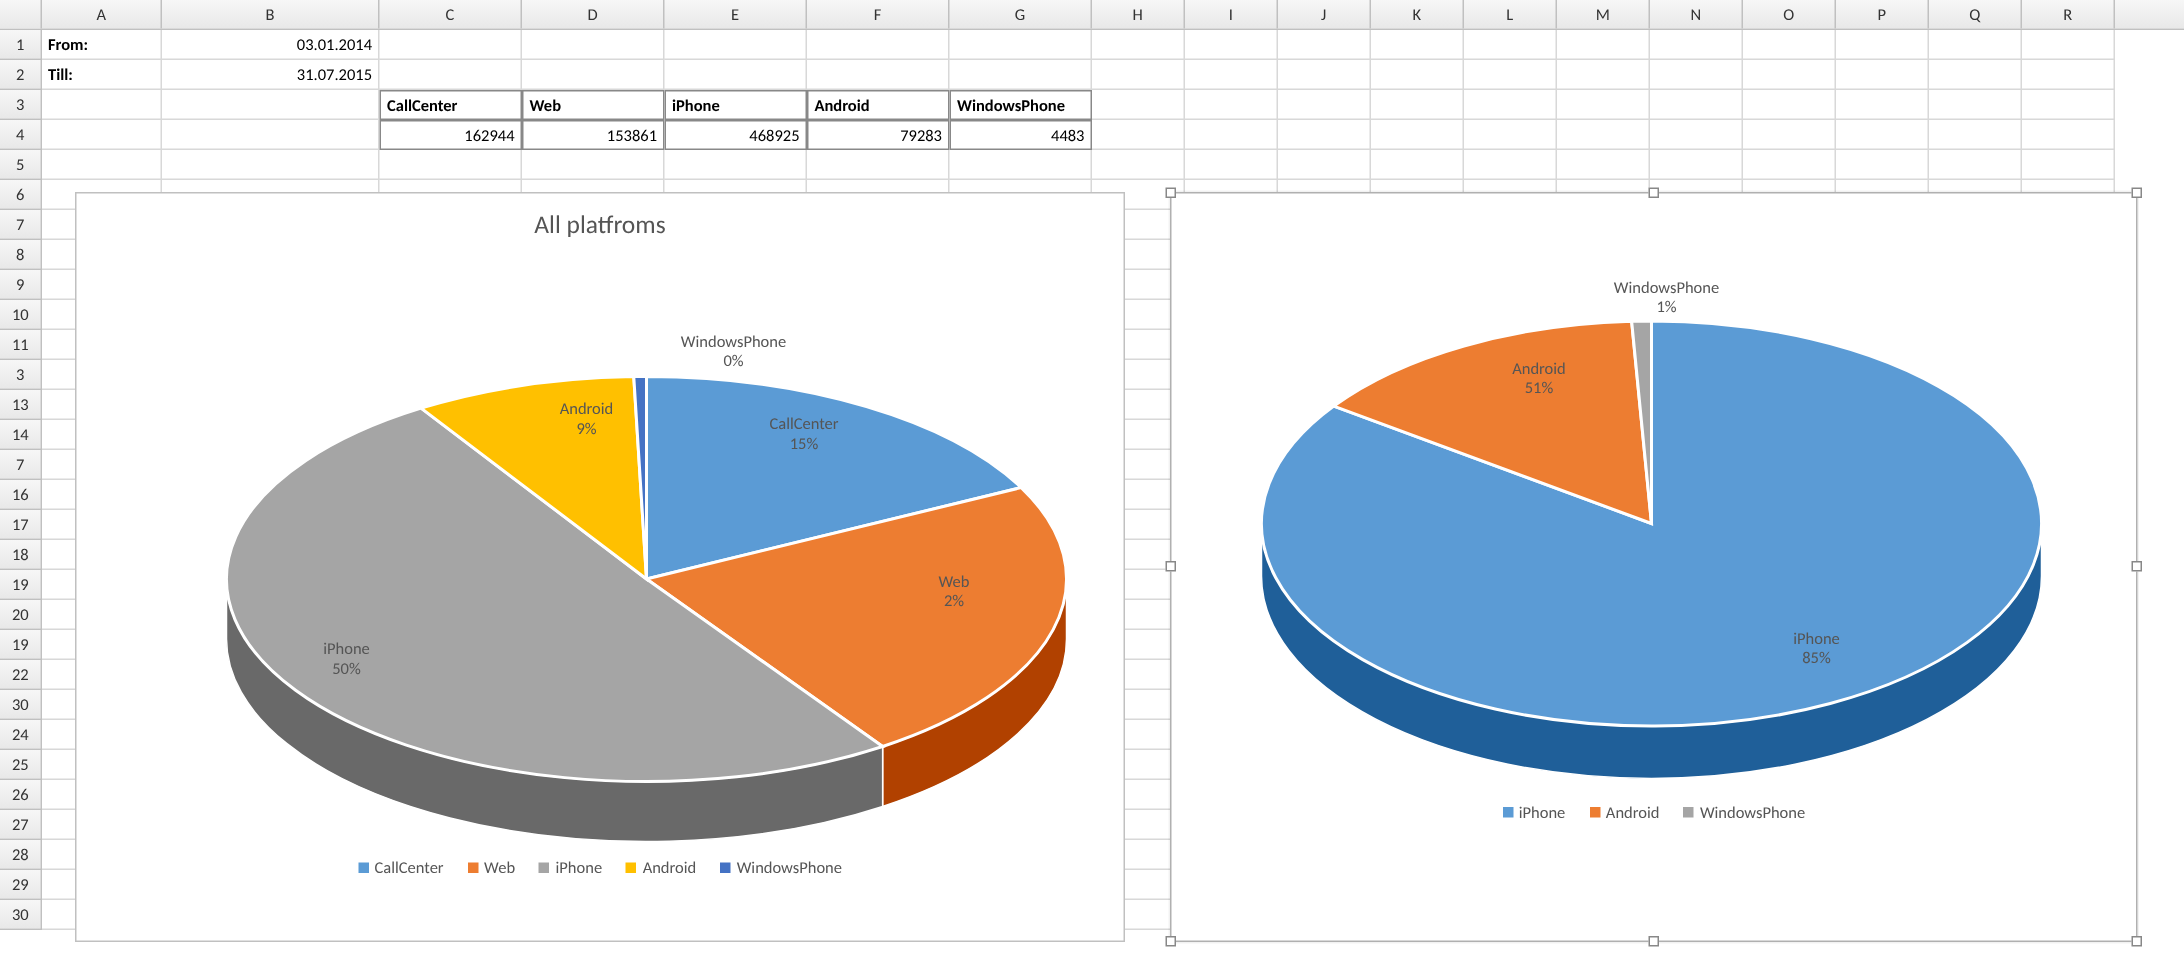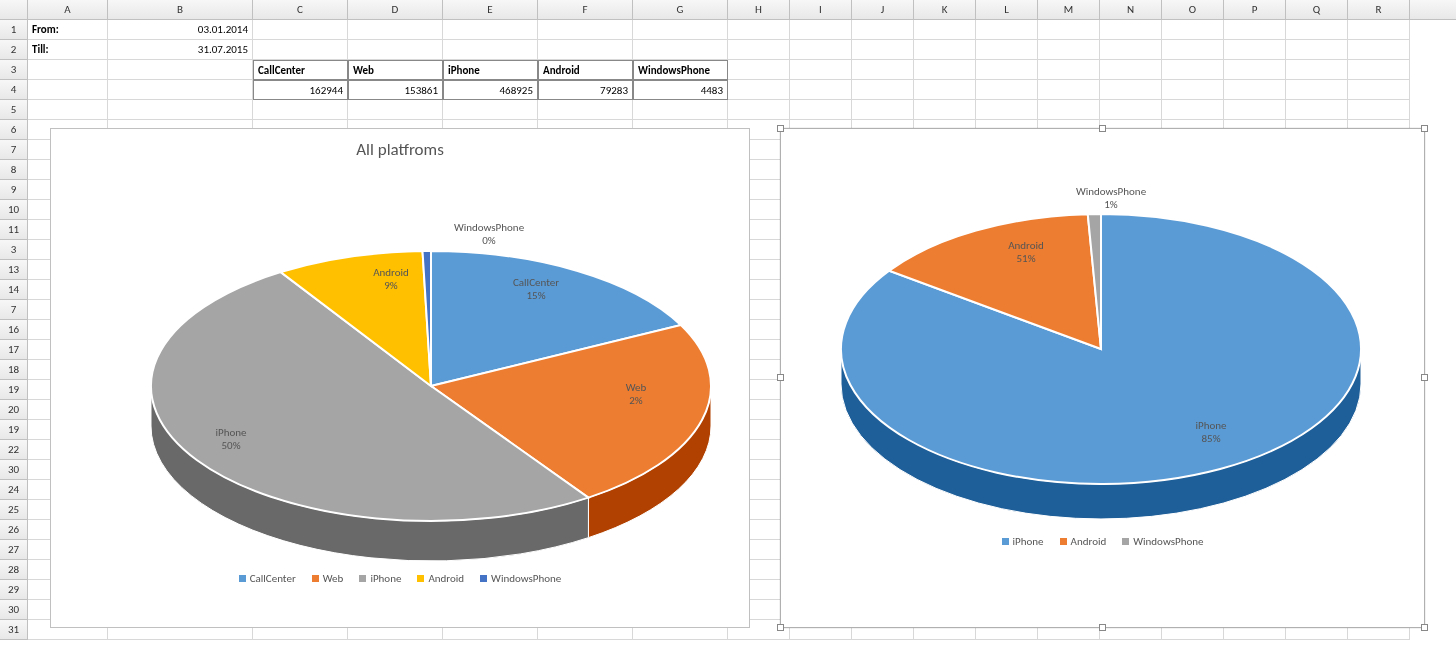--- a/index.html
+++ b/index.html
@@ -767,41 +767,20 @@
       <div class="cell" style="width: 62px;"></div>
       <div class="cell" style="width: 62px;"></div>
       <div class="cell" style="width: 62px;"></div>
       <div class="cell" style="width: 62px;"></div>
       <div class="cell" style="width: 62px;"></div>
       <div class="cell" style="width: 62px;"></div>
       <div class="cell" style="width: 62px;"></div>
       <div class="cell" style="width: 62px;"></div>
       <div class="cell" style="width: 62px;"></div>
     </div>
-    <div class="row">
-      <div class="row-header">31</div>
-      <div class="cell" style="width: 80px;"></div>
-      <div class="cell" style="width: 145px;"></div>
-      <div class="cell" style="width: 95px;"></div>
-      <div class="cell" style="width: 95px;"></div>
-      <div class="cell" style="width: 95px;"></div>
-      <div class="cell" style="width: 95px;"></div>
-      <div class="cell" style="width: 95px;"></div>
-      <div class="cell" style="width: 62px;"></div>
-      <div class="cell" style="width: 62px;"></div>
-      <div class="cell" style="width: 62px;"></div>
-      <div class="cell" style="width: 62px;"></div>
-      <div class="cell" style="width: 62px;"></div>
-      <div class="cell" style="width: 62px;"></div>
-      <div class="cell" style="width: 62px;"></div>
-      <div class="cell" style="width: 62px;"></div>
-      <div class="cell" style="width: 62px;"></div>
-      <div class="cell" style="width: 62px;"></div>
-      <div class="cell" style="width: 62px;"></div>
-    </div>
   </div>
 
 <div class="chart-container chart-left">
   <div class="chart-title">All platfroms</div>
   <div class="pie-area">
     <svg id="pie1" width="700" height="400" viewBox="0 0 700 400">
         <path d="M 660 220 A 280 135 0 0 1 537.434082748433 331.6392489398669 L 537.434082748433 371.6392489398669 A 280 135 0 0 0 660 260 Z" fill="rgb(177,65,0)" stroke="#fff" stroke-width="1"></path>
         <path d="M 537.434082748433 331.6392489398669 A 280 135 0 0 1 100 220.00000000000003 L 100 260 A 280 135 0 0 0 537.434082748433 371.6392489398669 Z" fill="rgb(105,105,105)" stroke="#fff" stroke-width="1"></path>
         <path d="M 380 220 L 380 85 A 280 135 0 0 1 629.8226038338396 159.03481996698244 Z" fill="#5b9bd5" stroke="#fff" stroke-width="2"></path>
         <path d="M 380 220 L 629.8226038338396 159.03481996698244 A 280 135 0 0 1 537.434082748433 331.6392489398669 Z" fill="#ed7d31" stroke="#fff" stroke-width="2"></path>

